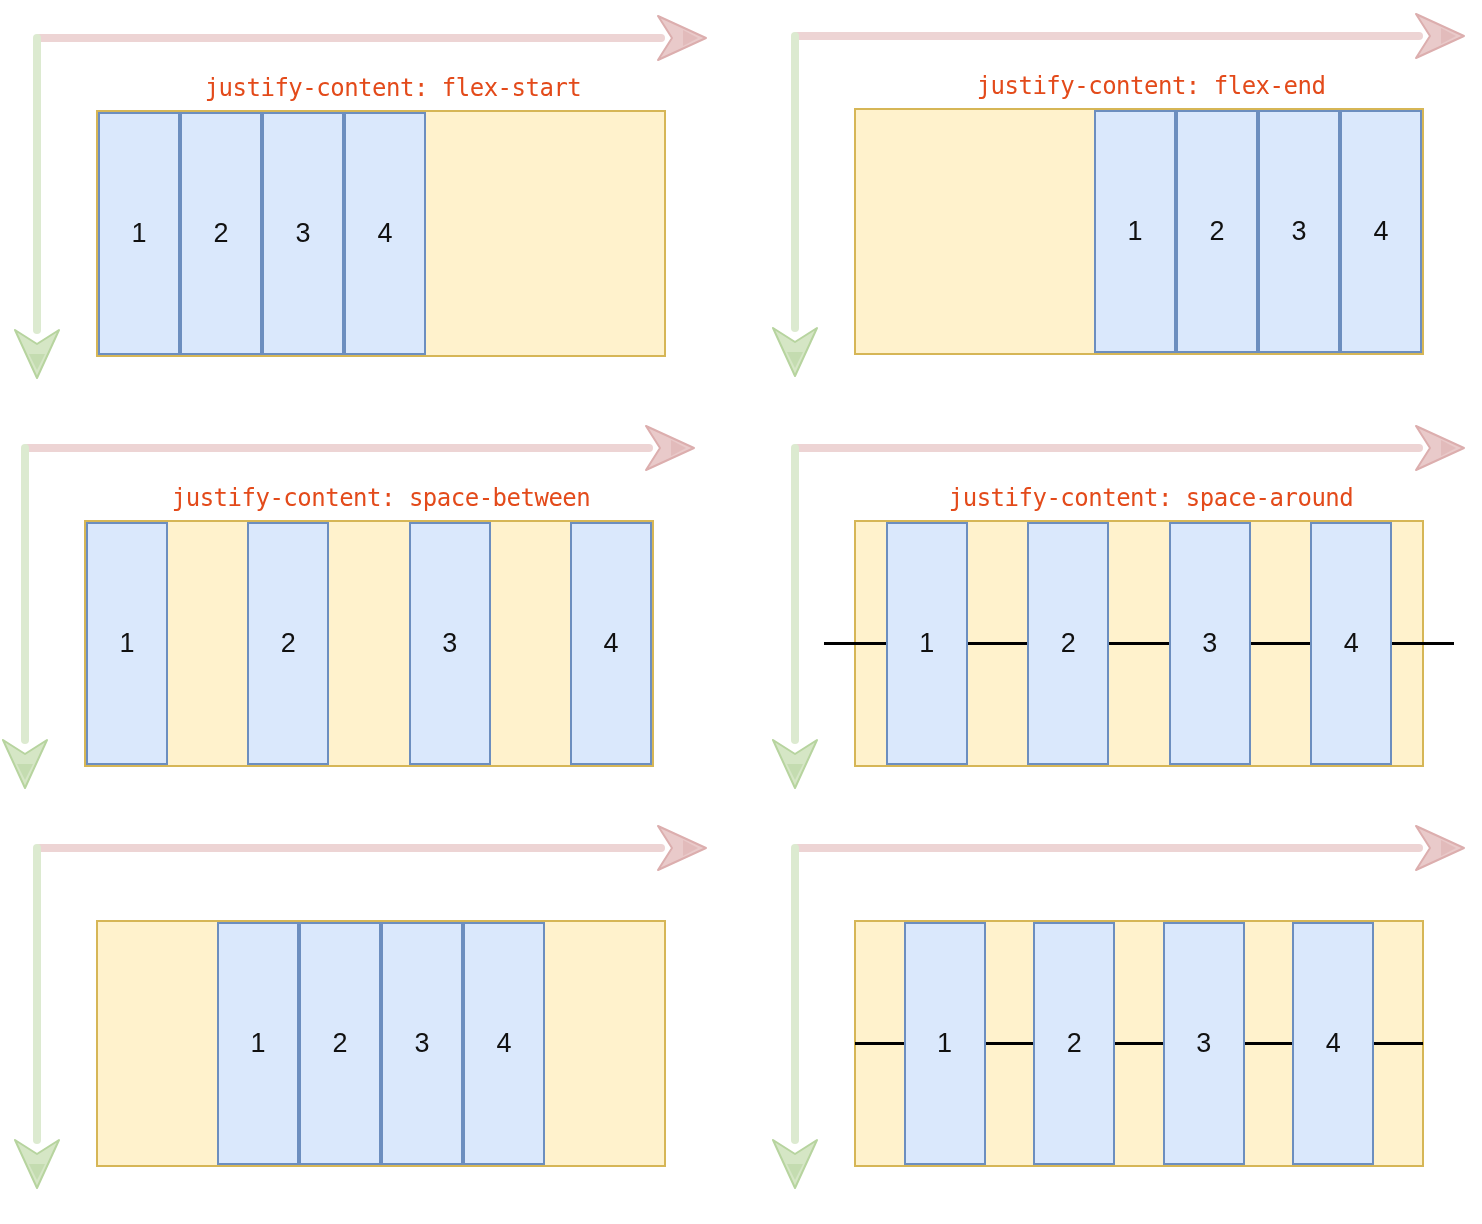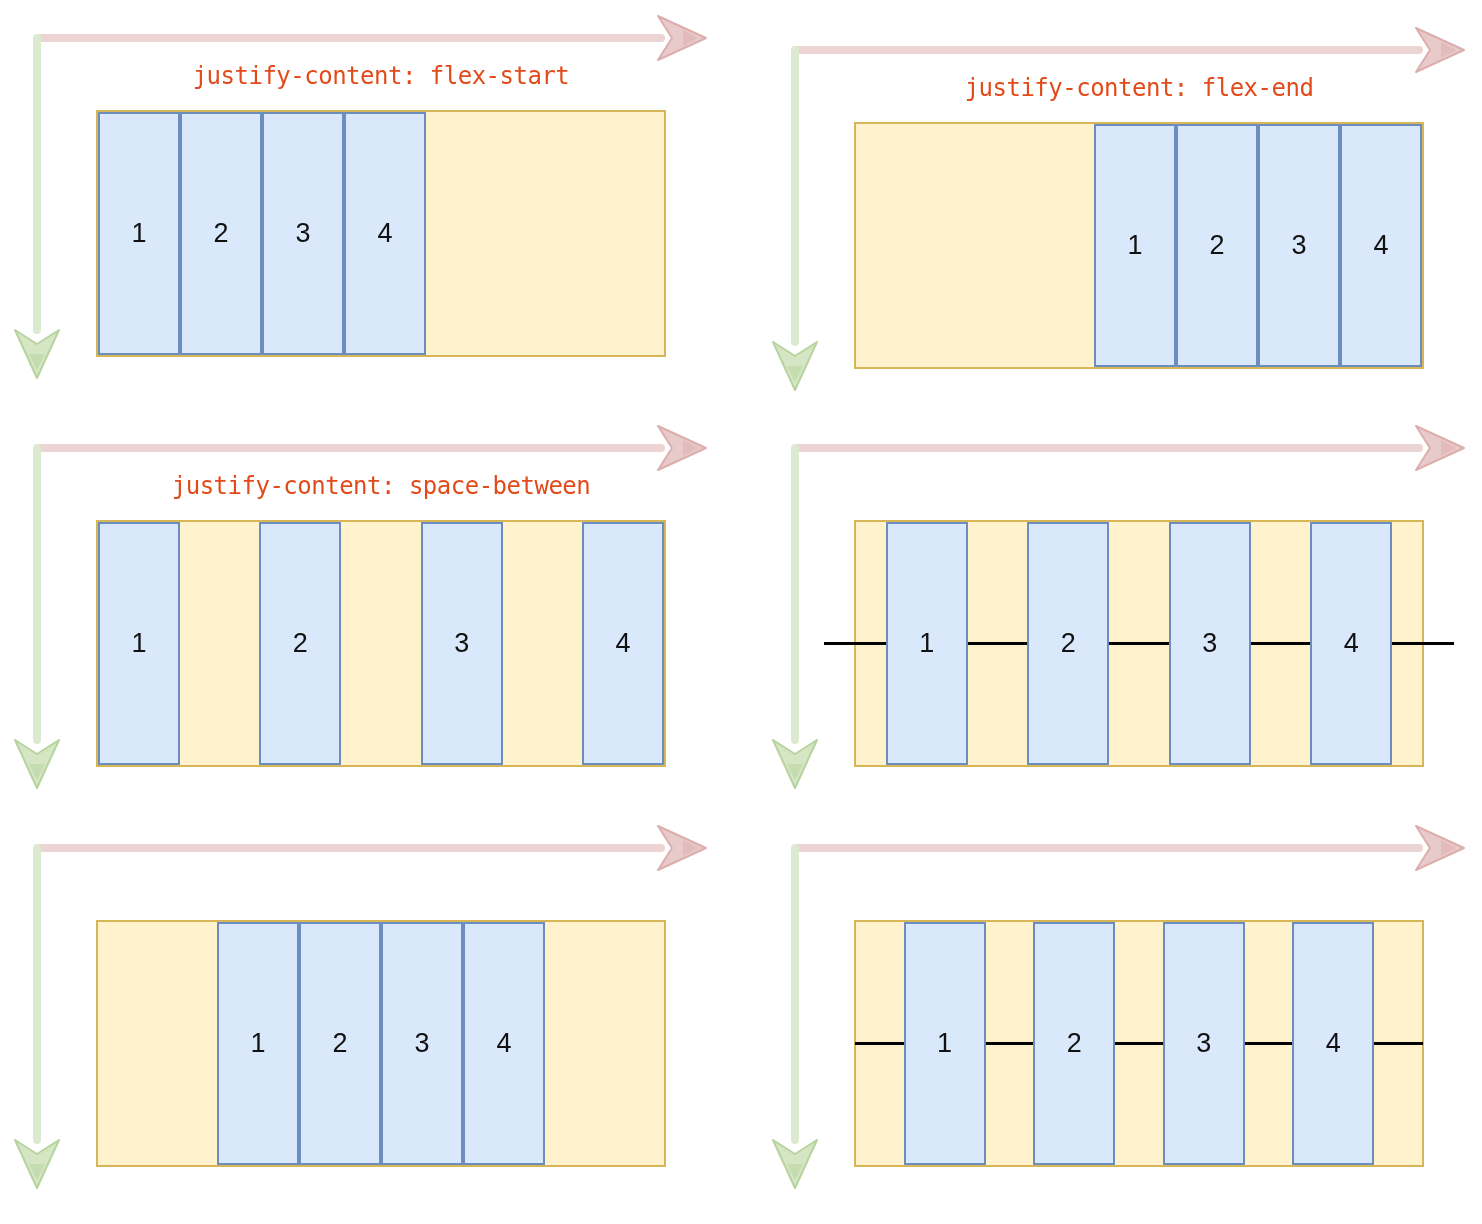--- a/index.html
+++ b/index.html
@@ -21,21 +21,21 @@
   .h-arrow .head-core { fill: var(--main-arrow-stroke); opacity: .55; }
   .v-arrow .shaft { fill: var(--cross-arrow-shaft); }
   .v-arrow .head  { fill: var(--cross-arrow-fill); stroke: var(--cross-arrow-stroke); stroke-width: 2; stroke-linejoin: round; }
   .v-arrow .head-core { fill: var(--cross-arrow-stroke); opacity: .55; }
 
   
   .title {
     position: absolute;
     left: 66px; top: 42px;
     width: 570px;
-    margin: 0;
+    margin: 12px;
     text-align: center;
     font-family: "DejaVu Sans Mono", "Liberation Mono", monospace;
     font-size: 24px;
     font-weight: 500;
     letter-spacing: -0.5px;
     color: var(--title);
     white-space: nowrap;
   }
 
   
@@ -70,22 +70,22 @@
     top: calc(50% - 2px);
     height: 3px;
     background: var(--spacing-line);
     z-index: 0;
   }
   .line.overflow  { left: -32px; right: -32px; } 
   .line.contained { left: -1px;  right: -1px;  } 
 
   
   .p0 { left: 30px;  top: 20px;  }
-  .p1 { left: 788px; top: 32px;  }
-  .p2 { left: 30px;  top: 430px; }
+  .p1 { left: 788px; top: 18px;  }
+  .p2 { left: 18px;  top: 430px; }
   .p3 { left: 788px; top: 430px; }
   .p4 { left: 30px;  top: 830px; }
   .p5 { left: 788px; top: 830px; }
 </style>
 </head>
 <body>
 
 <section class="panel p0">
   <svg class="h-arrow" width="680" height="48" viewBox="0 0 680 48">
     <rect class="shaft" x="5" y="20" width="630" height="8" rx="4"></rect>
@@ -177,20 +177,21 @@
   <svg class="h-arrow" width="680" height="48" viewBox="0 0 680 48">
     <rect class="shaft" x="5" y="20" width="630" height="8" rx="4"></rect>
     <path class="head" d="M676 24 L628 2 L642 24 L628 46 Z"></path>
     <path class="head-core" d="M653 16 L668 24 L653 32 Z"></path>
   </svg>
   <svg class="v-arrow" width="48" height="380" viewBox="0 0 48 380">
     <rect class="shaft" x="20" y="8" width="8" height="300" rx="4"></rect>
     <path class="head" d="M24 352 L2 304 L24 318 L46 304 Z"></path>
     <path class="head-core" d="M16 328 L24 344 L32 328 Z"></path>
   </svg>
+  <h2 class="title">justify-content: space-around</h2>
   <div class="box" style="justify-content: space-around;">
     <div class="line overflow"></div>
     <div class="item">
         <span>1</span>
       </div>
     <div class="item">
         <span>2</span>
       </div>
     <div class="item">
         <span>3</span>

